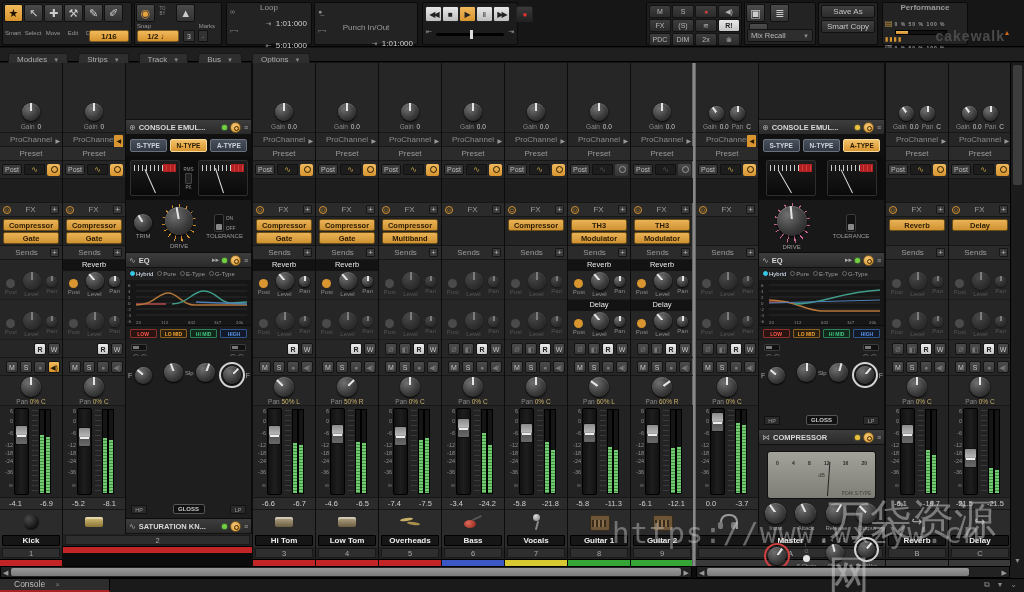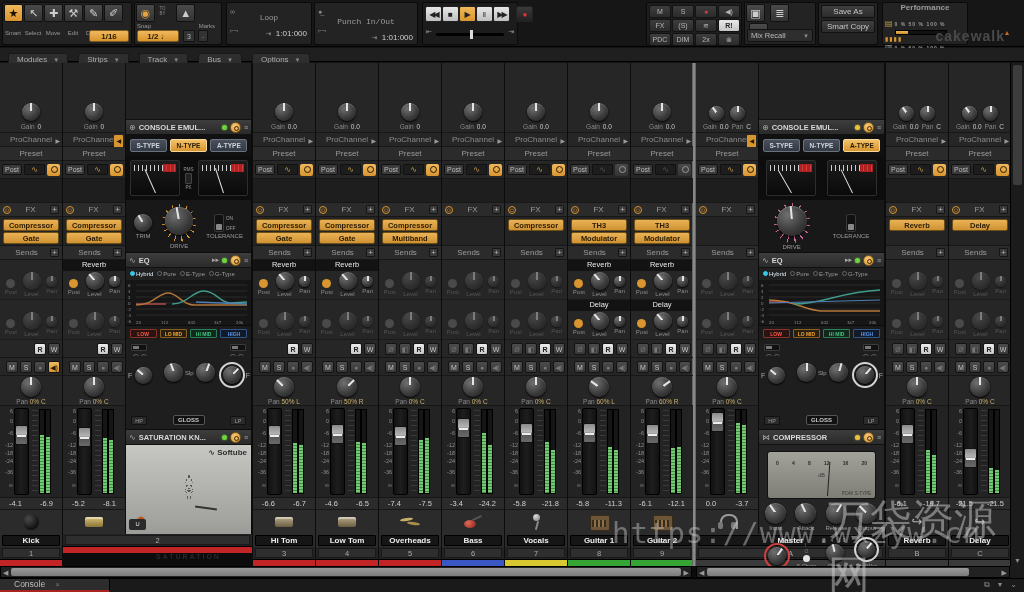--- a/index.html
+++ b/index.html
@@ -281,33 +281,33 @@
       <div class="orangebox" style="position:absolute;left:2px;bottom:2px;width:42px;height:12px;line-height:11px;">
         <span>1/2</span> <span>♩</span>
       </div>
       <span style="position:absolute;left:48px;bottom:2px;width:12px;height:12px;background:#333;border:1px solid #111;border-radius:1px;font-size:7px;color:#bbb;text-align:center;line-height:11px;">3</span>
       <span style="position:absolute;left:63px;bottom:2px;width:10px;height:12px;background:#333;border:1px solid #111;border-radius:1px;font-size:7px;color:#bbb;text-align:center;line-height:9px;">.</span>
     </div>
 
     <div class="group" style="left:226px;width:86px;">
       <span class="rowico" style="position:absolute;left:3px;top:5px;">∞</span>
       <span class="rowico" style="position:absolute;left:3px;top:24px;">⌐¬</span>
-      <div class="modtitle" style="margin-top:10px;">Loop</div>
+      <div class="modtitle" style="margin-top:0;">Loop</div>
       <div style="text-align:right;padding-right:4px;">
         <span class="rowico">⇥</span> <span class="timeval">1:01:000</span>
       </div>
       <div style="text-align:right;padding-right:4px;margin-top:4px;">
         <span class="rowico">⇤</span> <span class="timeval">5:01:000</span>
       </div>
     </div>
 
     <div class="group" style="left:314px;width:104px;">
       <span class="rowico" style="position:absolute;left:3px;top:5px;">●̲</span>
       <span class="rowico" style="position:absolute;left:3px;top:24px;">⌐¬</span>
-      <div class="modtitle" style="margin-top:14px;font-family:Liberation Mono, monospace;">Punch In/Out</div>
+      <div class="modtitle" style="margin-top:20px;">Punch In/Out</div>
       <div style="text-align:right;padding-right:4px;">
         <span class="rowico">⇥</span> <span class="timeval">1:01:000</span>
       </div>
       <div style="text-align:right;padding-right:4px;margin-top:4px;">
         <span class="rowico">⇤</span> <span class="timeval">1:01:000</span>
       </div>
     </div>
 
     <div class="group" style="left:422px;width:96px;background:#1c1c1c;">
       <div style="padding:3px 0 0 2px;white-space:nowrap;">
@@ -763,33 +763,20 @@
         <span class="hplp" style="left:5px;">HP</span>
         <span class="glossbtn">GLOSS</span>
         <span class="hplp" style="right:5px;">LP</span>
       </div>
       <div class="modhdr">
         <span class="mi">∿</span>
         <span class="ttl">SATURATION KN...</span>
         <span class="led"></span>
         <span class="hpwr"></span>
         <span class="hcol">≡</span>
-      </div>
-      <div class="satbody">
-        <span class="satbrand">∿ <span>Softube</span></span>
-        <span class="satknob"><span class="satring"><span class="satk"></span></span></span>
-        <span class="satled"></span>
-        <span class="satlbl">SATURATION</span>
-        <span class="satswgrp">
-          <span>KEEP HIGH</span><br>
-          <span>NEUTRAL</span><br>
-          <span>KEEP LOW</span>
-        </span>
-        <span class="satsw"></span>
-        <span class="satcorner">∪</span>
       </div>
     </div>
           </div>
           <div class="numrow">
             <div class="numbox">2</div>
           </div>
           <div class="colorbar" style="background: rgb(194, 37, 37);"></div>
         </div>
         <div class="stripgroup">
           <div class="striprow">

